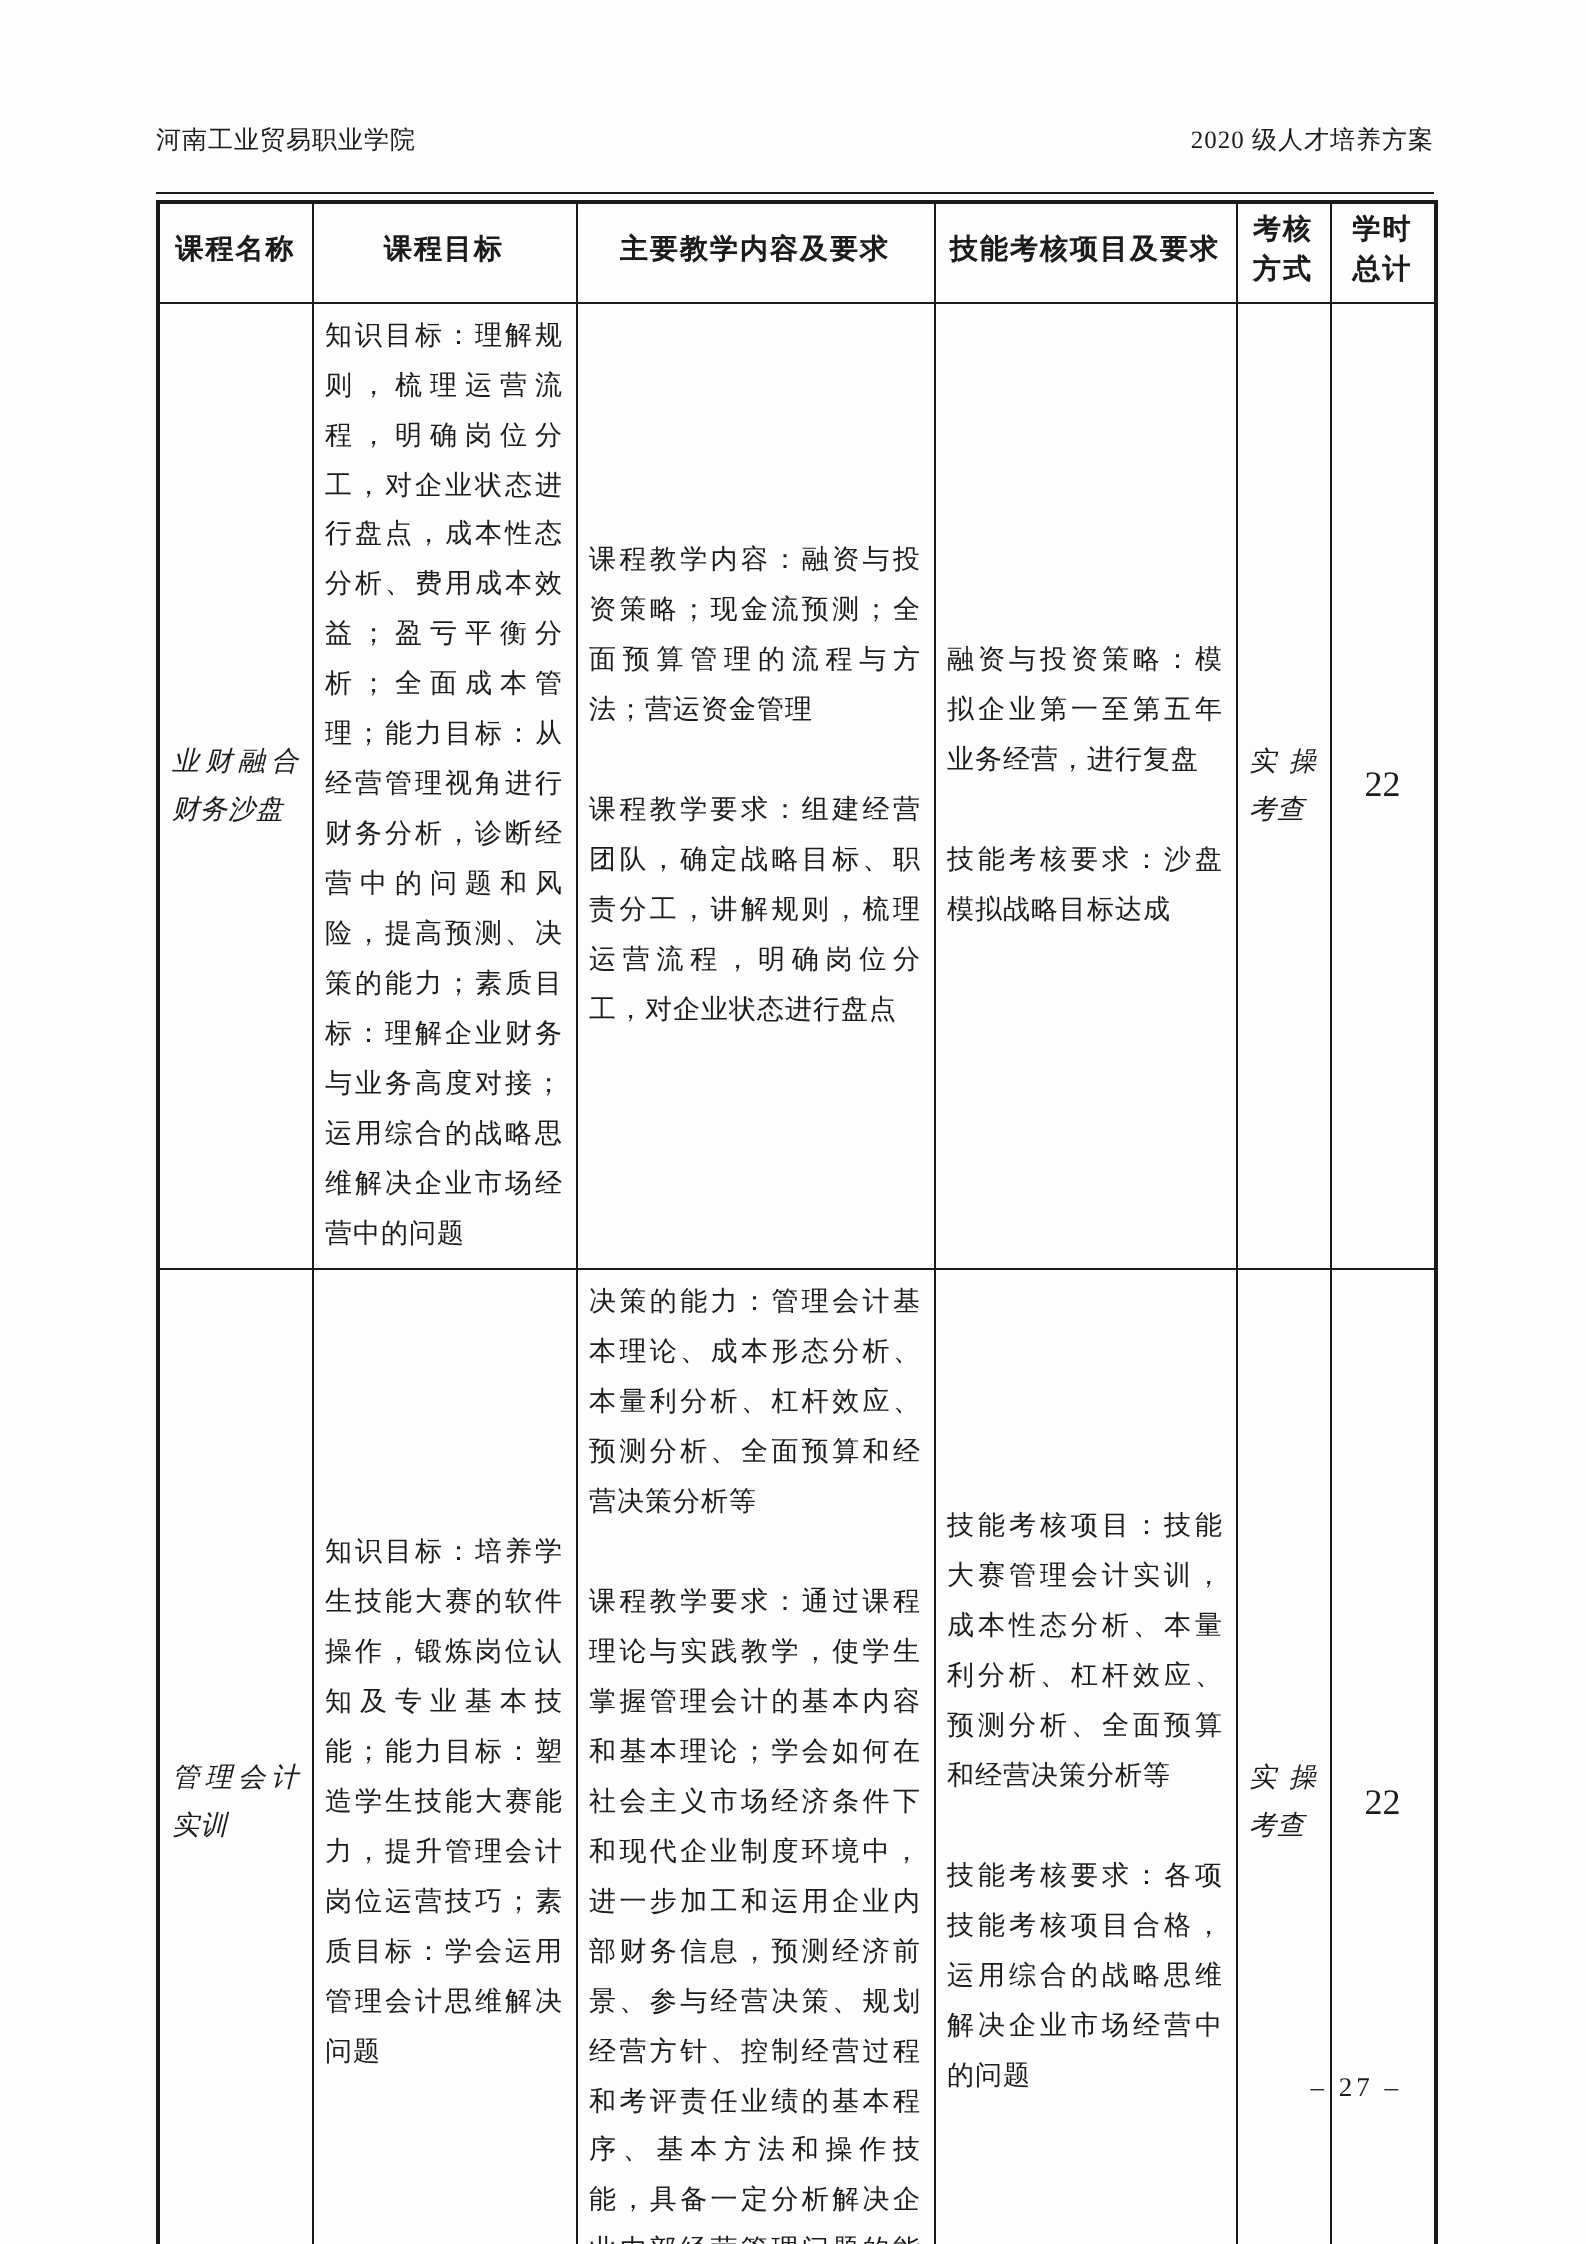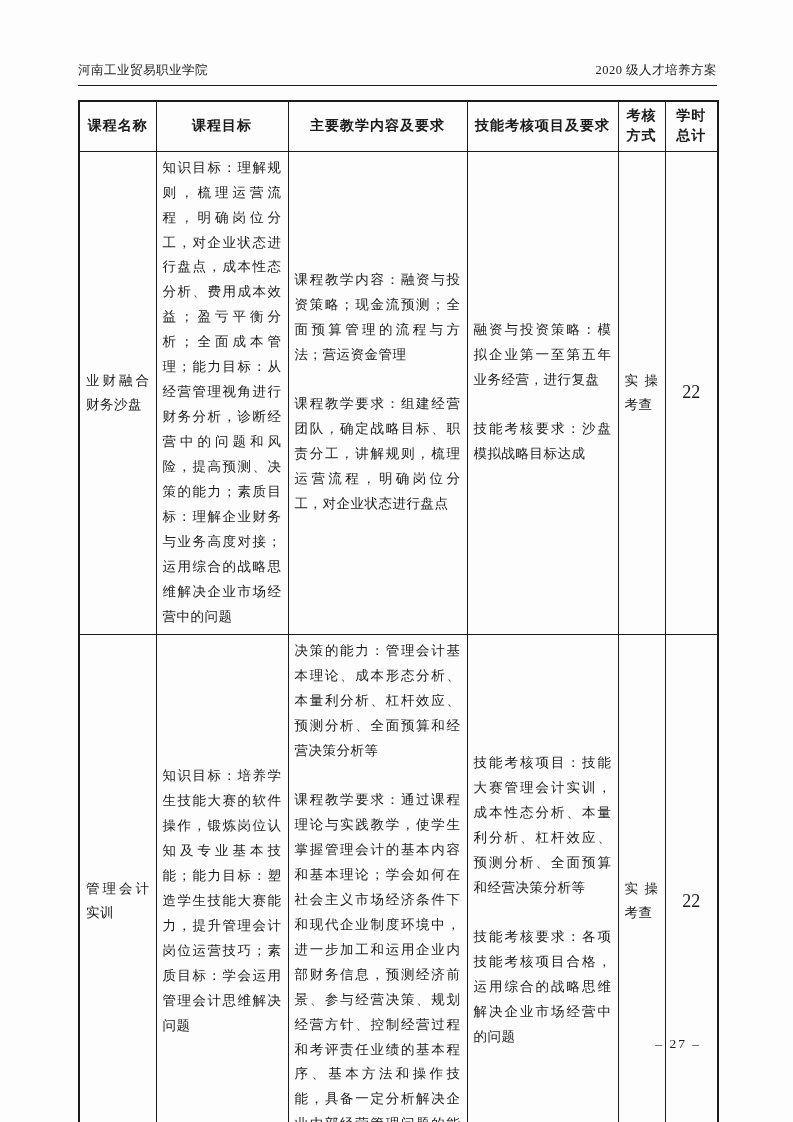--- a/index.html
+++ b/index.html
@@ -21,21 +21,21 @@
   .header {
     position: absolute;
     top: 62px;
     left: 78px;
     right: 76px;
     display: flex;
     justify-content: space-between;
     align-items: flex-end;
     font-size: 12.5px;
     letter-spacing: 0.5px;
-    padding-bottom: 6px;
+    padding-bottom: 17px;
     border-bottom: 1.5px solid #1b1b1b;
   }
   table.course-table {
     position: absolute;
     top: 100px;
     left: 78px;
     width: 639px;
     border-collapse: collapse;
     table-layout: fixed;
     font-size: 13.5px;
@@ -64,28 +64,28 @@
     text-align: justify;
     text-justify: inter-ideograph;
     line-height: 1.85;
     letter-spacing: 0.5px;
   }
   td.cell-center {
     text-align: justify;
     text-justify: inter-ideograph;
     line-height: 1.8;
     letter-spacing: 0.5px;
+    font-style: italic;
   }
   td.cell-hours {
     text-align: center;
     font-size: 18px;
   }
   .para + .para {
     margin-top: 1.85em;
-    font-family: Liberation Mono, monospace;
   }
   .page-number {
     position: absolute;
     top: 1036px;
     right: 92px;
     font-size: 13.5px;
     letter-spacing: 2px;
     text-align: center;
   }
 </style>

